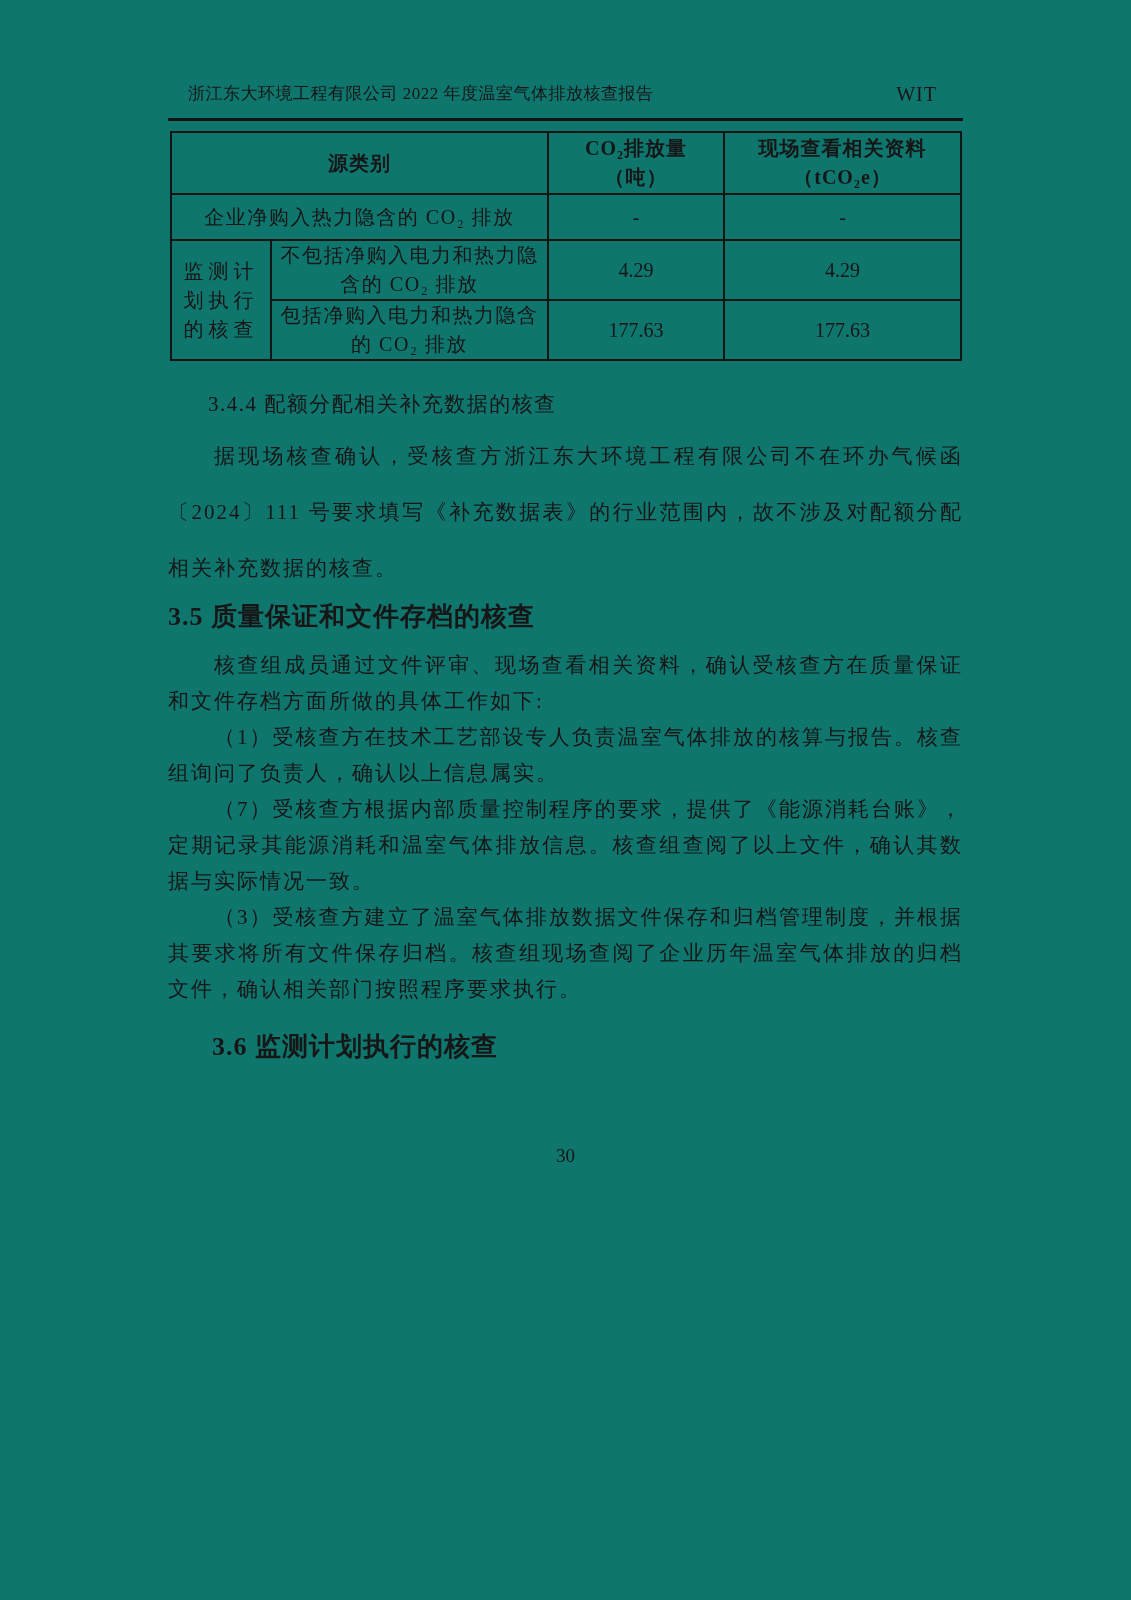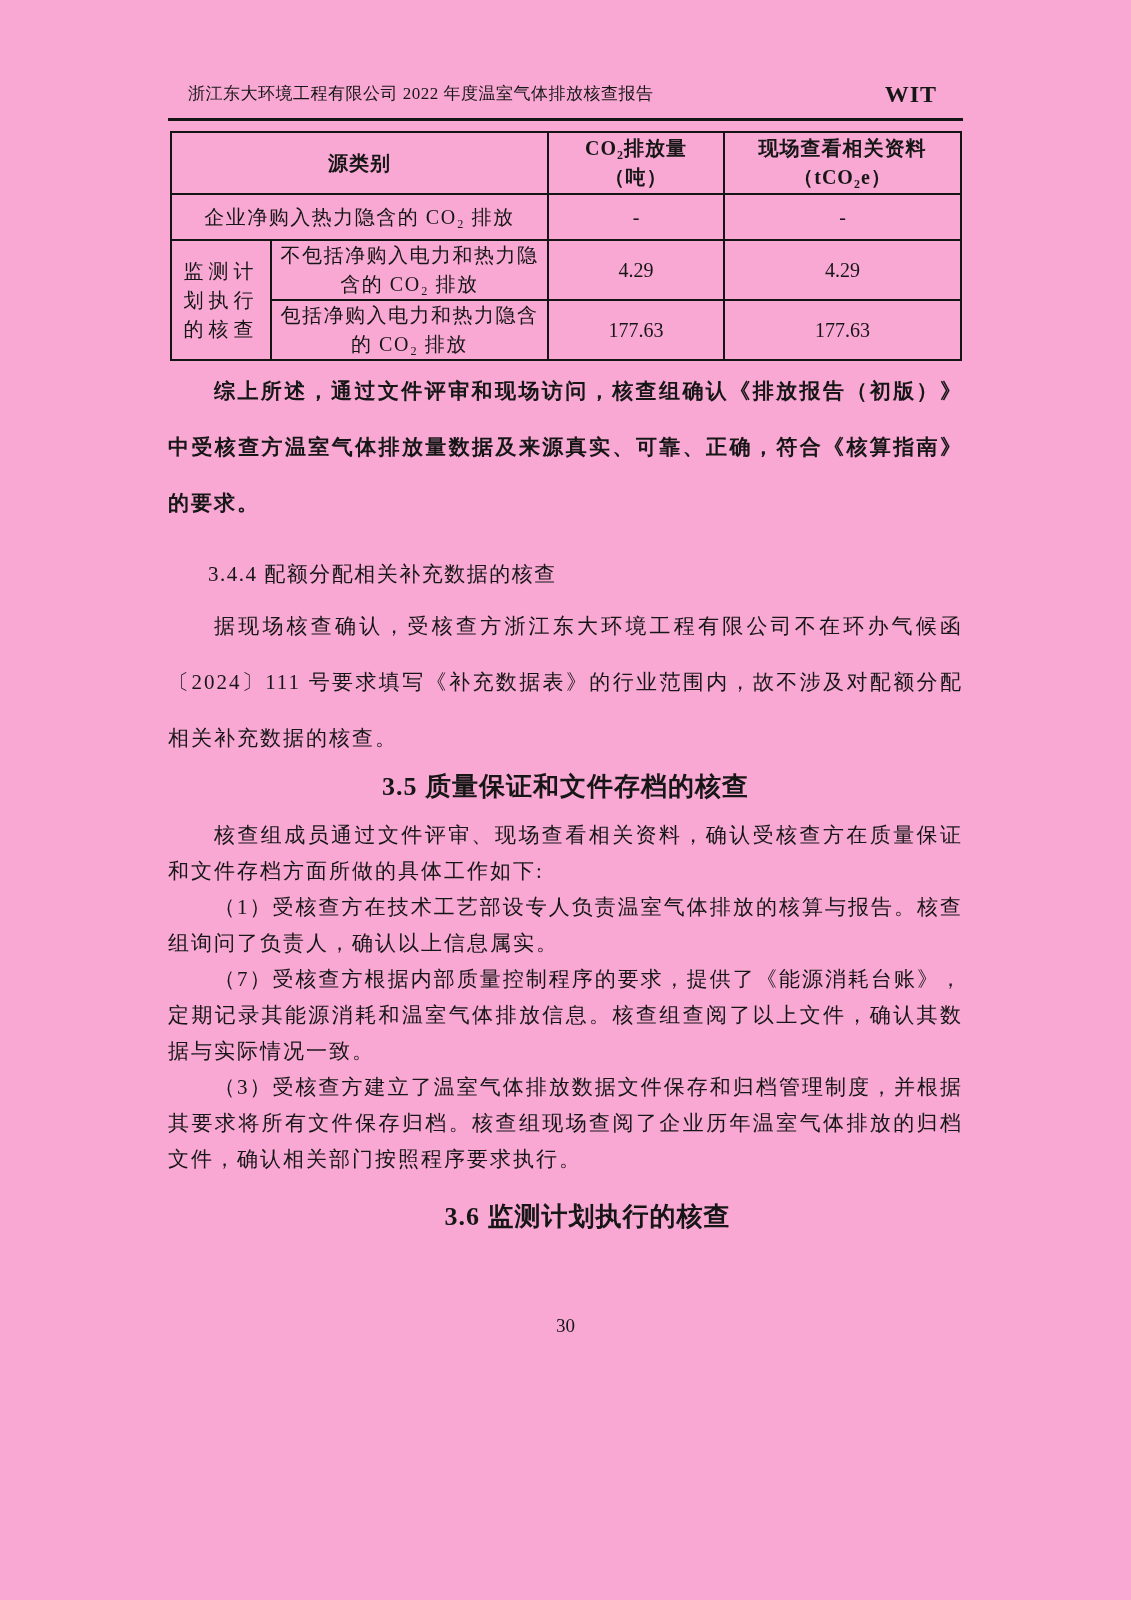--- a/index.html
+++ b/index.html
@@ -1,29 +1,29 @@
 <!DOCTYPE html>
 <html><head>
 <meta charset="utf-8">
 <style>
   html,body{margin:0;padding:0;}
   body{
     width:1131px;height:1600px;background:#ffffff;overflow:hidden;
     font-family:"Liberation Serif","DejaVu Serif",serif;color:#161616;
   }
-  .page{position:relative;width:1131px;height:1600px;background:#f9a8d4;}
+  .page{position:relative;width:1131px;height:1600px;background:#0f766e;}
   .content{position:absolute;left:168px;top:0;width:795px;}
 
   
   .page-header{
     display:flex;justify-content:space-between;align-items:flex-end;
     margin-top:82px;padding-left:20px;padding-right:26px;
     font-size:17px;line-height:24px;letter-spacing:0.5px;
   }
-  .wit{font-size:24px;letter-spacing:1px;font-weight:bold;}
+  .wit{font-size:20px;letter-spacing:1px;}
   .header-rule{margin-top:12px;height:3px;background:#141414;}
 
   
   table.emis{
     border-collapse:collapse;table-layout:fixed;
     width:790px;margin:10px 12px 0 2px;
   }
   table.emis td{
     border:2px solid #141414;text-align:center;vertical-align:middle;
     font-size:20px;line-height:29px;padding:0 6px;
@@ -39,21 +39,21 @@
     margin:0;font-size:21px;line-height:56px;letter-spacing:2px;
     text-align:justify;text-indent:46px;
   }
   .para.tight{line-height:36px;}
   .para.bold{font-weight:bold;margin-top:2px;}
   .h-small{
     margin:27px 0 0 0;font-size:21px;line-height:32px;font-weight:normal;
     letter-spacing:1.5px;text-indent:40px;
   }
   .h-big{
-    margin:0;font-size:26px;line-height:36px;font-weight:bold;letter-spacing:1px;text-align:center;
+    margin:0;font-size:26px;line-height:36px;font-weight:bold;letter-spacing:1px;
   }
   #h35{margin-top:3px;}
   #p35intro{margin-top:12px;}
   #p2{margin-top:8px;}
   #h36{margin-top:22px;text-indent:44px;}
 
   .page-footer{margin-top:80px;text-align:center;font-size:19px;line-height:22px;}
 </style>
 </head>
 <body>
@@ -98,21 +98,20 @@
           <td>4.29</td>
         </tr>
         <tr class="h-r3">
           <td class="lbl">包括净购入电力和热力隐含的 CO₂ 排放</td>
           <td>177.63</td>
           <td>177.63</td>
         </tr>
       </tbody>
     </table>
 
-    <p class="para bold" id="p1">综上所述，通过文件评审和现场访问，核查组确认《排放报告（初版）》中受核查方温室气体排放量数据及来源真实、可靠、正确，符合《核算指南》的要求。</p>
 
     <h3 class="h-small" id="h344">3.4.4 配额分配相关补充数据的核查</h3>
     <p class="para" id="p2">据现场核查确认，受核查方浙江东大环境工程有限公司不在环办气候函〔2024〕111 号要求填写《补充数据表》的行业范围内，故不涉及对配额分配相关补充数据的核查。</p>
 
     <h2 class="h-big" id="h35">3.5 质量保证和文件存档的核查</h2>
     <p class="para tight" id="p35intro">核查组成员通过文件评审、现场查看相关资料，确认受核查方在质量保证和文件存档方面所做的具体工作如下:</p>
     <p class="para tight">（1）受核查方在技术工艺部设专人负责温室气体排放的核算与报告。核查组询问了负责人，确认以上信息属实。</p>
     <p class="para tight">（7）受核查方根据内部质量控制程序的要求，提供了《能源消耗台账》，定期记录其能源消耗和温室气体排放信息。核查组查阅了以上文件，确认其数据与实际情况一致。</p>
     <p class="para tight">（3）受核查方建立了温室气体排放数据文件保存和归档管理制度，并根据其要求将所有文件保存归档。核查组现场查阅了企业历年温室气体排放的归档文件，确认相关部门按照程序要求执行。</p>
 

